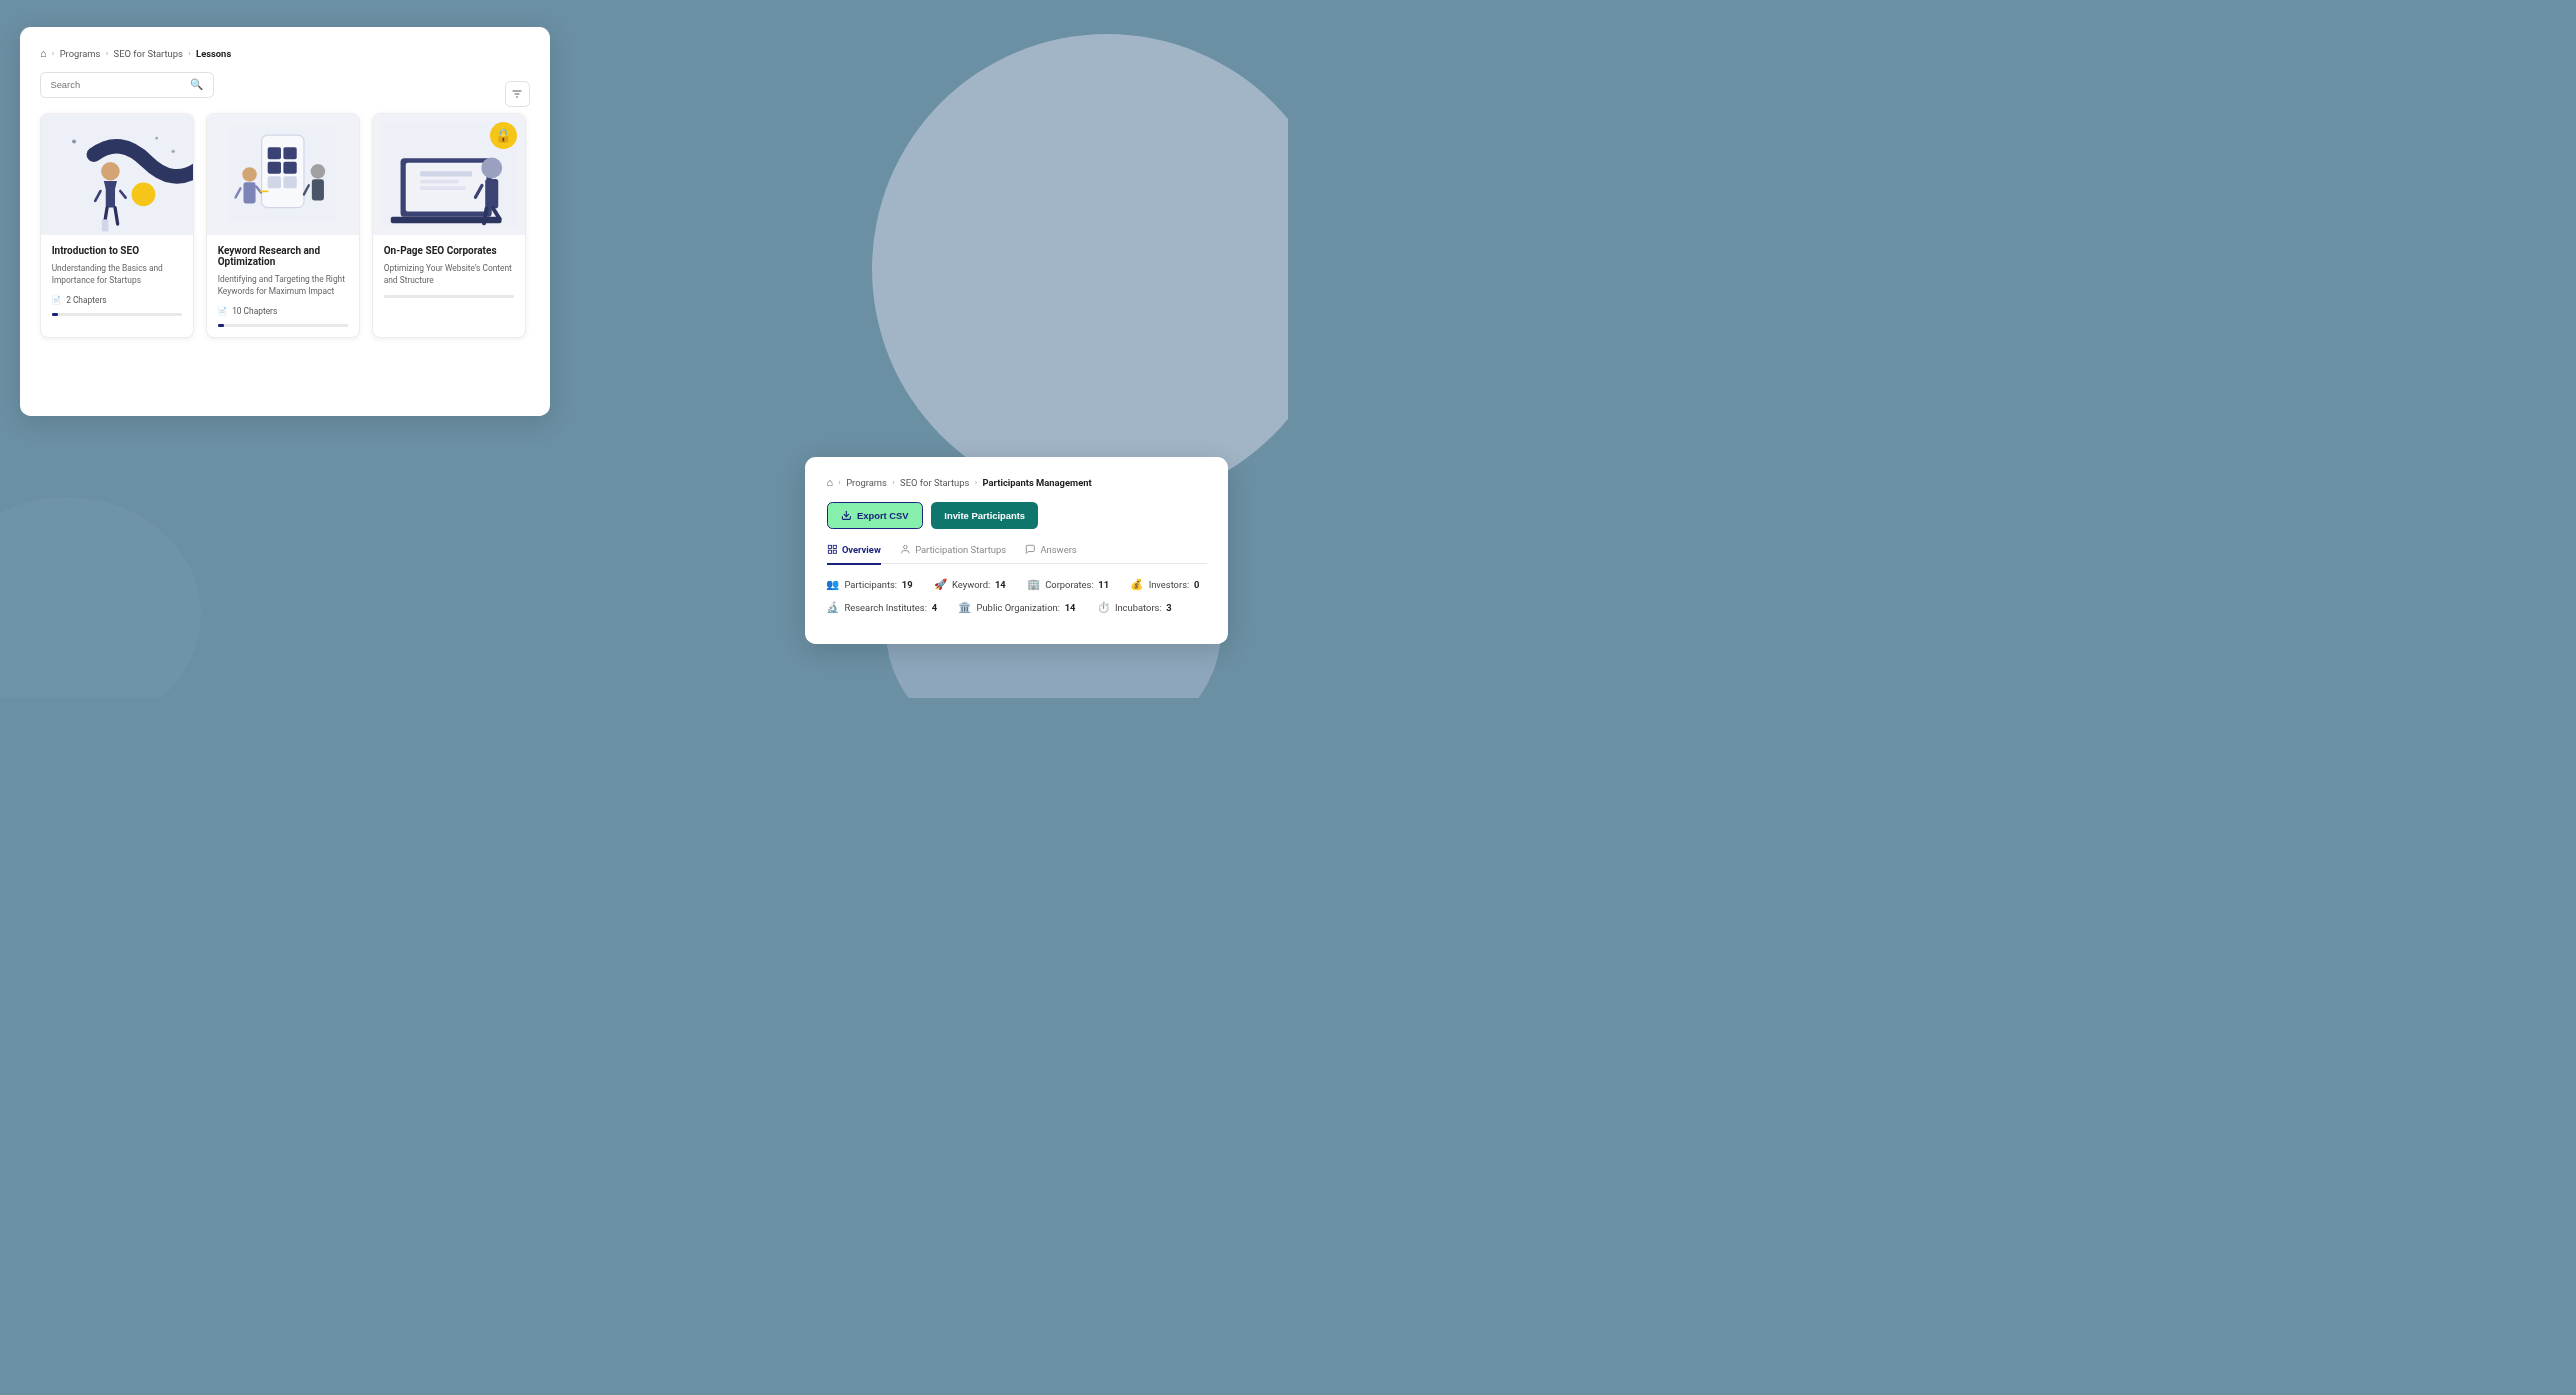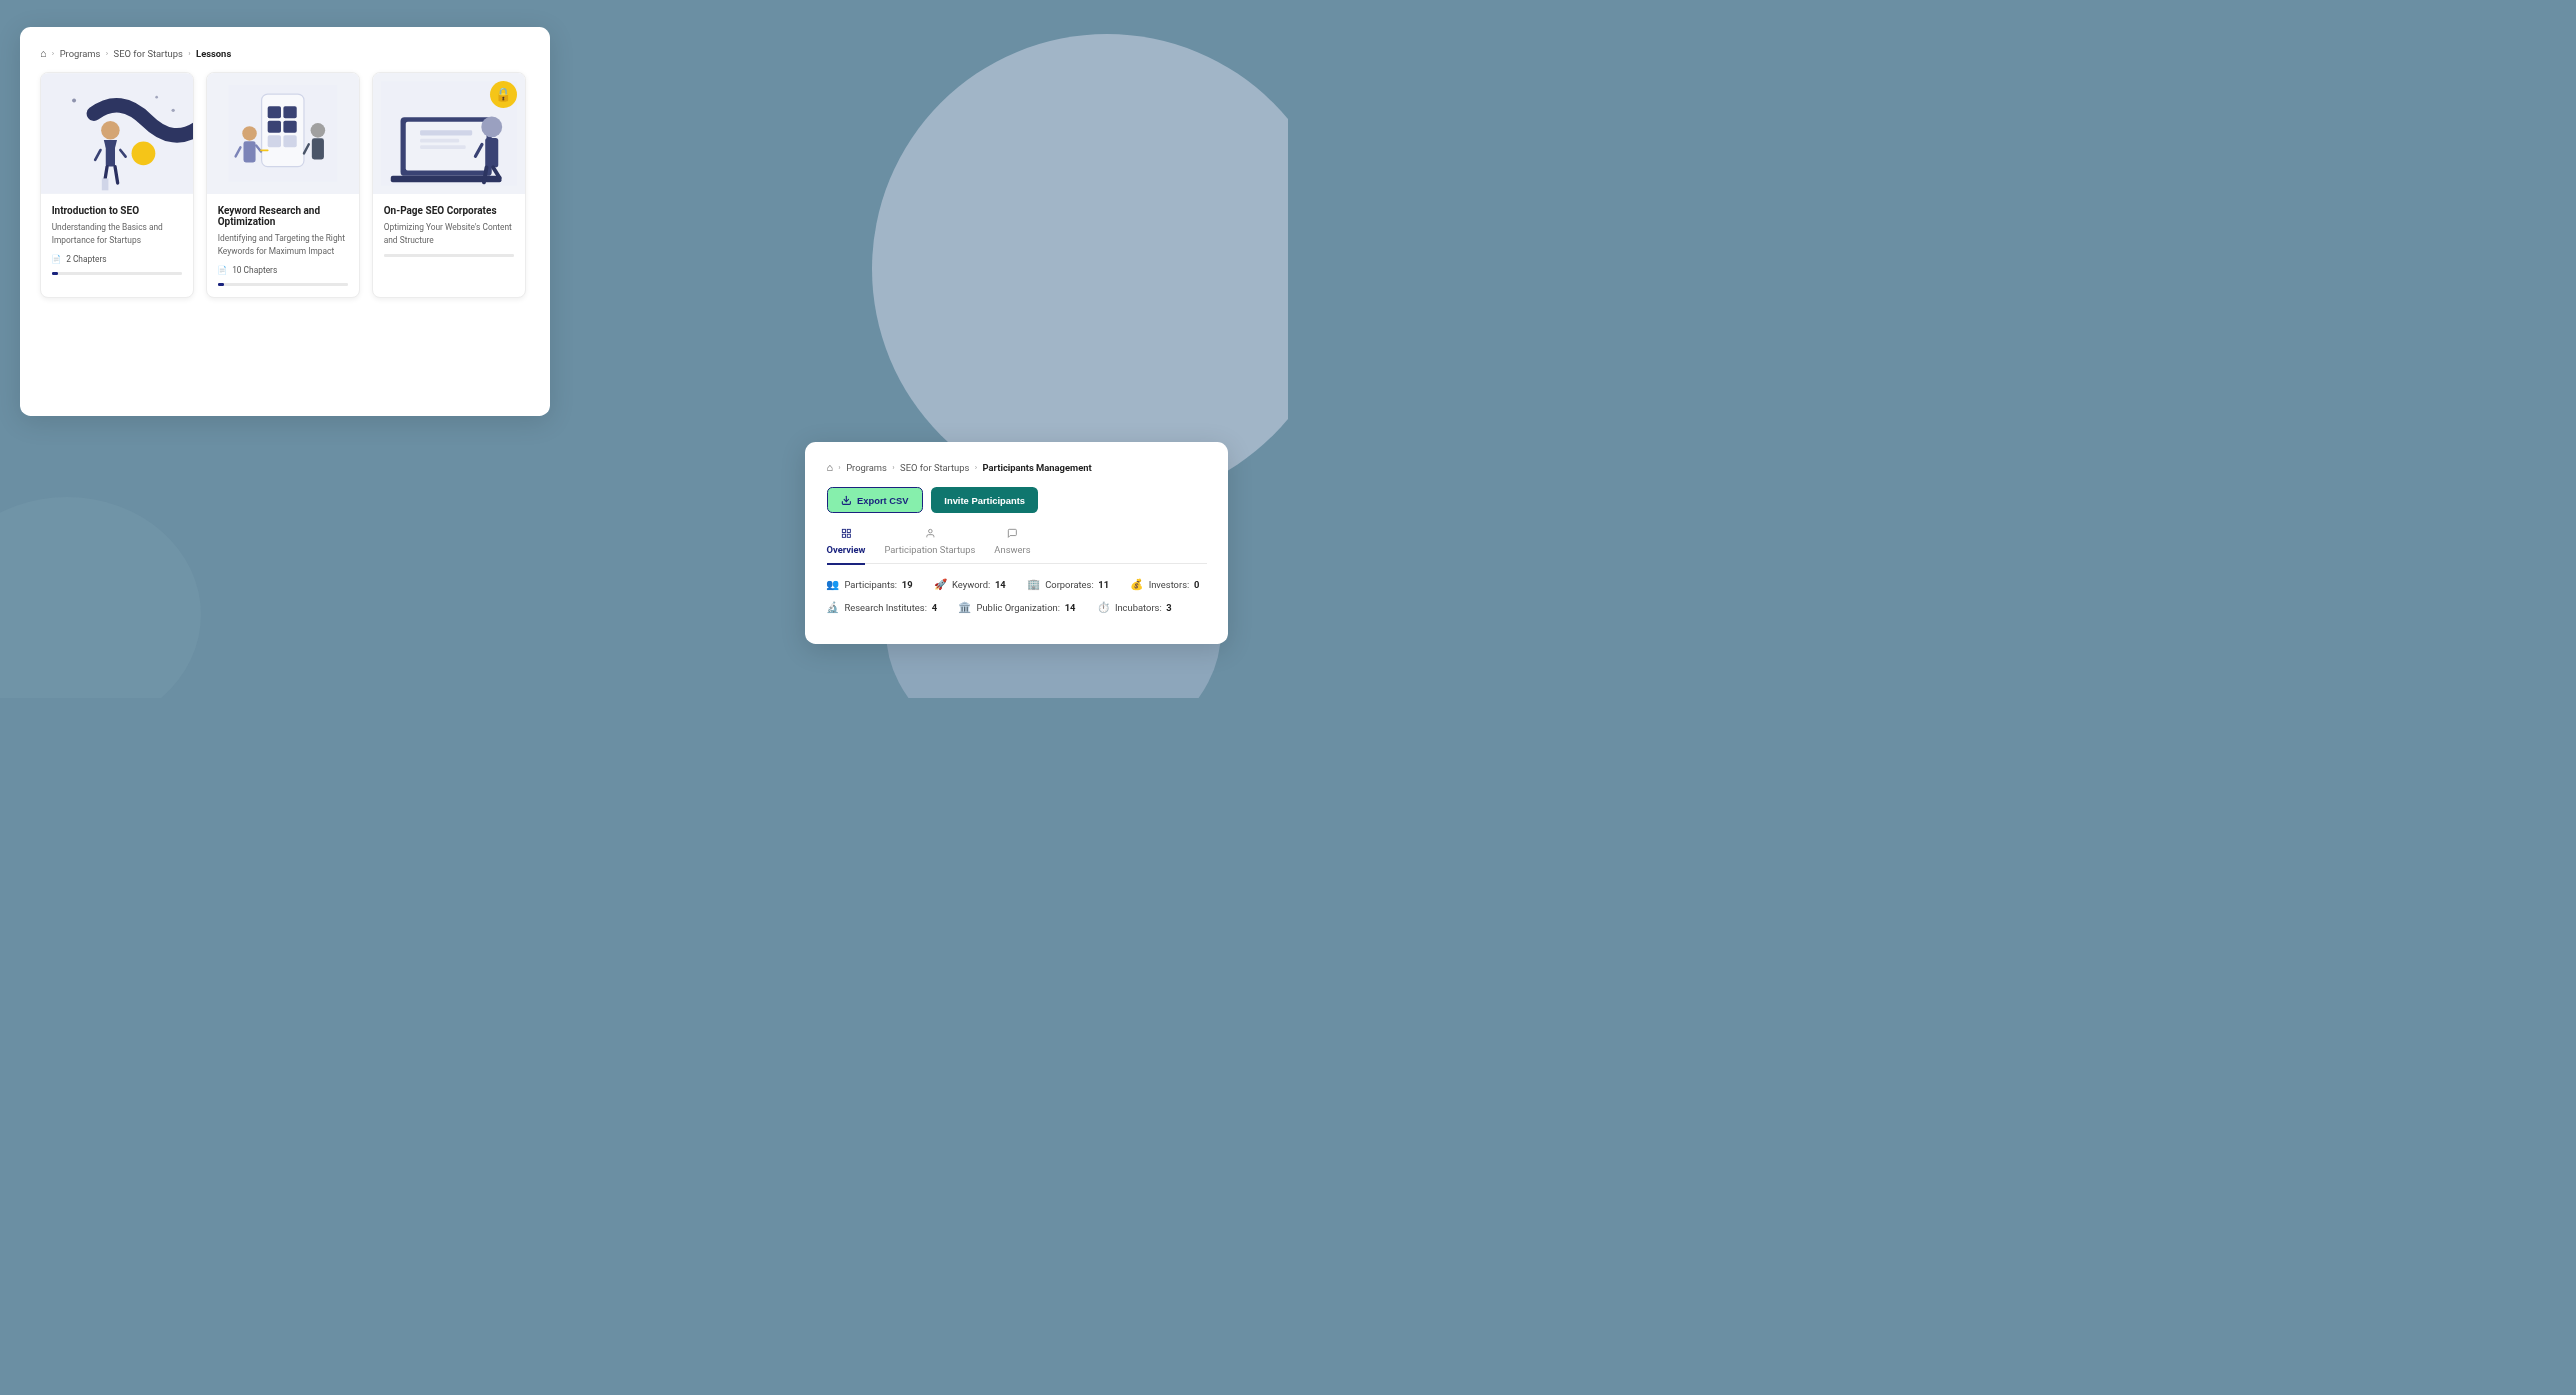--- a/index.html
+++ b/index.html
@@ -303,29 +303,27 @@
     
     .tabs {
       display: flex;
       gap: 19px;
       border-bottom: 1.3px solid #e8e8e8;
       margin-bottom: 13.4px;
     }
 
     .tab {
       display: flex;
-      align-items: center;
       gap: 4.7px;
       font-size: 9.4px;
       color: #888;
       padding-bottom: 8px;
       cursor: pointer;
       border-bottom: 2px solid transparent;
       margin-bottom: -1.3px;
-      flex-direction: column;
     }
 
     .tab.active {
       color: #1a237e;
       font-weight: 700;
       border-bottom: 2px solid #1a237e;
     }
 
     
     .stats-row {
@@ -367,20 +365,33 @@
     <nav class="breadcrumb">
       <span class="home-icon">⌂</span>
       <span class="sep">›</span>
       <a class="crumb">Programs</a>
       <span class="sep">›</span>
       <a class="crumb">SEO for Startups</a>
       <span class="sep">›</span>
       <span class="crumb active">Lessons</span>
     </nav>
 
+    <div style="display:flex; align-items:center; justify-content:space-between;">
+      <div class="search-bar">
+        <input type="text" placeholder="Search" style="">
+        <span class="search-icon-btn">🔍</span>
+      </div>
+      <div class="filter-btn">
+        <svg width="12" height="12" viewBox="0 0 24 24" fill="none" stroke="#555" stroke-width="2" stroke-linecap="round">
+          <line x1="4" y1="6" x2="20" y2="6"></line>
+          <line x1="8" y1="12" x2="16" y2="12"></line>
+          <line x1="11" y1="18" x2="13" y2="18"></line>
+        </svg>
+      </div>
+    </div>
 
     <div class="cards-grid">
 
       <div class="lesson-card">
         <div class="card-image">
 
           <svg class="illus1" viewBox="0 0 230 180" xmlns="http://www.w3.org/2000/svg">
             <rect width="230" height="180" fill="#eef0f8"></rect>
 
             <path d="M80 60 Q120 30 160 70 Q200 110 240 80" stroke="#2d3561" stroke-width="22" fill="none" stroke-linecap="round"></path>

